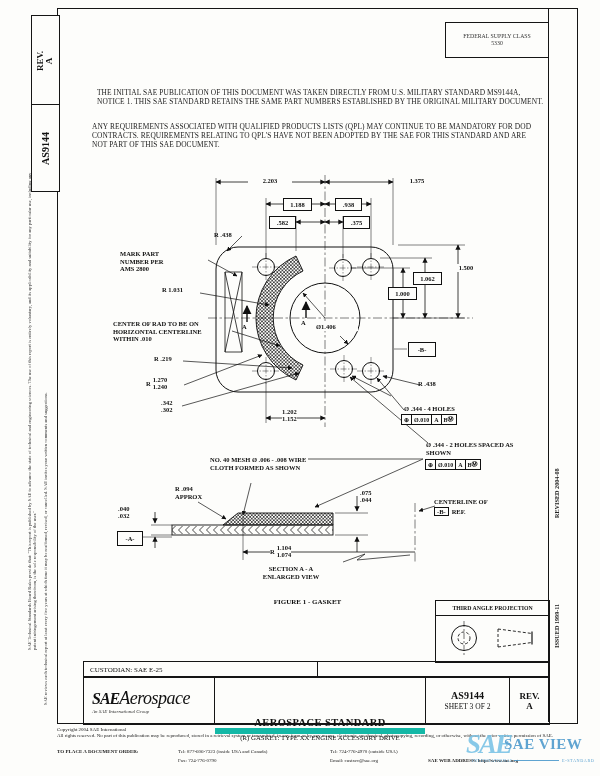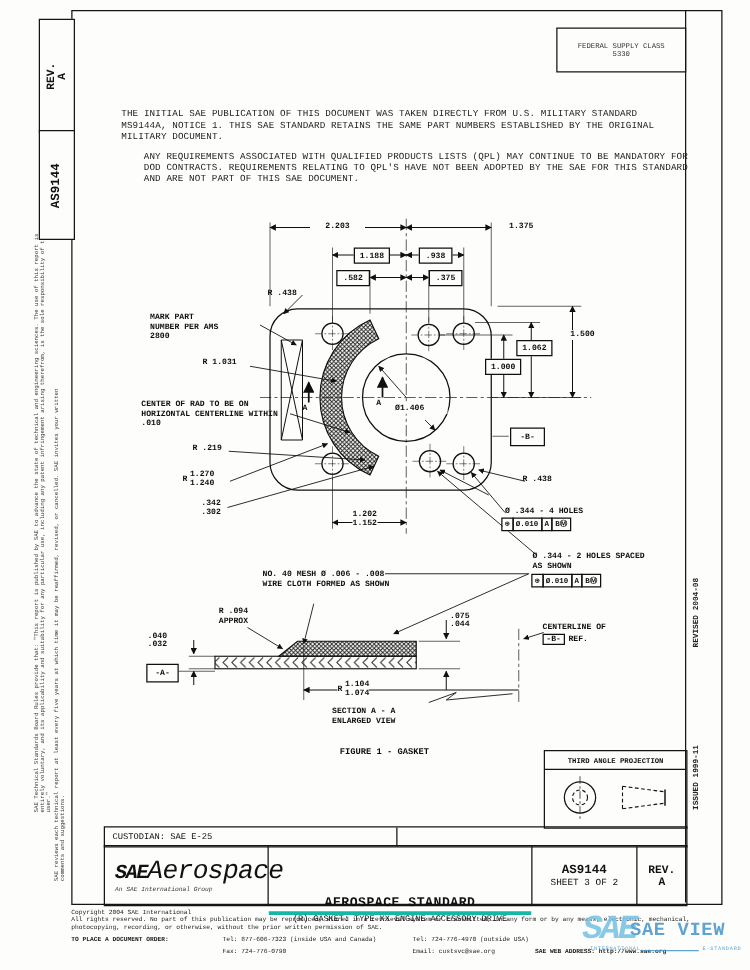--- a/index.html
+++ b/index.html
@@ -1,17 +1,17 @@
 <!DOCTYPE html>
 <html><head>
 <meta charset="utf-8">
 <style>
   html,body{margin:0;padding:0;background:#e9e9e9;}
   .page{position:relative;width:600px;height:776px;background:#fdfdfb;overflow:hidden;
-        font-family:Liberation Mono, monospace;color:#111;}
+        font-family:Liberation Serif, serif;color:#111;}
   .abs{position:absolute;}
   
   .frame{position:absolute;border:1.3px solid #151515;background:transparent;}
   .vline{position:absolute;width:0;border-left:1.2px solid #151515;}
   
   .vtext{position:absolute;transform:rotate(-90deg);transform-origin:0 0;
          font-size:4.6px;line-height:5.2px;color:#3a3a3a;}
   .vdate{position:absolute;transform:rotate(-90deg);transform-origin:0 0;
          font-size:6.2px;font-weight:700;color:#222;white-space:nowrap;}
   
@@ -65,21 +65,21 @@
   <div class="sidebox" style="left:31px;top:104px;width:27px;height:86px;">
     <div class="rot" style="font-size:10px;white-space:nowrap;">AS9144</div>
   </div>
 
   <div class="fsc" style="left:445px;top:22px;width:102px;height:34px;">
     <div>FEDERAL SUPPLY CLASS</div>
     <div>5330</div>
   </div>
 
   <div class="para" style="left:97px;top:88px;width:448px;">THE INITIAL SAE PUBLICATION OF THIS DOCUMENT WAS TAKEN DIRECTLY FROM U.S. MILITARY STANDARD MS9144A, NOTICE 1.  THIS SAE STANDARD RETAINS THE SAME PART NUMBERS ESTABLISHED BY THE ORIGINAL MILITARY DOCUMENT.</div>
-  <div class="para" style="left:115px;top:122px;width:448px;">ANY REQUIREMENTS ASSOCIATED WITH QUALIFIED PRODUCTS LISTS (QPL) MAY CONTINUE TO BE MANDATORY FOR DOD CONTRACTS.  REQUIREMENTS RELATING TO QPL'S HAVE NOT BEEN ADOPTED BY THE SAE FOR THIS STANDARD AND ARE NOT PART OF THIS SAE DOCUMENT.</div>
+  <div class="para" style="left:92px;top:122px;width:448px;">ANY REQUIREMENTS ASSOCIATED WITH QUALIFIED PRODUCTS LISTS (QPL) MAY CONTINUE TO BE MANDATORY FOR DOD CONTRACTS.  REQUIREMENTS RELATING TO QPL'S HAVE NOT BEEN ADOPTED BY THE SAE FOR THIS STANDARD AND ARE NOT PART OF THIS SAE DOCUMENT.</div>
 
   <div class="abs" style="left:58px;top:165px;width:490px;height:440px;">
 
     <svg width="490" height="440" viewBox="0 0 490 440" style="position:absolute;left:0;top:0;">
       <defs>
         <pattern id="xh" width="3.4" height="3.4" patternUnits="userSpaceOnUse">
           <path d="M0,0L3.4,3.4M3.4,0L0,3.4" stroke="#1b1b1b" stroke-width="0.7"></path>
         </pattern>
         <pattern id="chev" width="7" height="10" patternUnits="userSpaceOnUse">
           <path d="M5.5,1L1.5,5L5.5,9" fill="none" stroke="#1b1b1b" stroke-width="0.8"></path>
@@ -275,26 +275,26 @@
 
   <div class="abs" style="left:83px;top:661px;width:465px;height:15px;border:1px solid #151515;display:flex;">
     <div style="width:227px;border-right:1px solid #151515;display:flex;align-items:center;padding-left:6px;font-size:7px;">CUSTODIAN:  SAE E-25</div>
     <div style="flex:1;"></div>
   </div>
 
   <div class="abs" style="left:83px;top:676px;width:465px;height:47px;border:1.4px solid #151515;display:flex;">
     <div class="tb-cell" style="width:122px;border-right:1.2px solid #151515;align-items:flex-start;padding-left:8px;">
       <div style="display:flex;align-items:baseline;">
         <span style="font-weight:900;font-style:italic;font-size:16px;letter-spacing:-1px;">SAE</span>
-        <span style="font-style:italic;font-size:21px;letter-spacing:-.5px;">Aerospace</span>
+        <span style="font-style:italic;font-size:18px;letter-spacing:-.5px;">Aerospace</span>
       </div>
       <div style="font-size:5px;font-style:italic;color:#333;">An SAE International Group</div>
     </div>
     <div style="width:210px;border-right:1.2px solid #151515;display:flex;flex-direction:column;">
-      <div style="height:17px;border-bottom:3px solid #14b8a6;display:flex;align-items:center;justify-content:center;font-weight:700;font-size:10.5px;letter-spacing:.4px;margin-top:40px;">AEROSPACE STANDARD</div>
+      <div style="height:17px;border-bottom:6px solid #14b8a6;display:flex;align-items:center;justify-content:center;font-weight:700;font-size:10.5px;letter-spacing:.4px;margin-top:40px;">AEROSPACE STANDARD</div>
       <div style="flex:1;display:flex;align-items:center;justify-content:center;font-size:6.8px;text-align:center;">(R)  GASKET:  TYPE XX ENGINE ACCESSORY DRIVE</div>
     </div>
     <div class="tb-cell" style="width:83px;border-right:1.2px solid #151515;">
       <div style="font-weight:700;font-size:10px;">AS9144</div>
       <div style="font-size:7.5px;margin-top:1px;">SHEET 3 OF 2</div>
     </div>
     <div class="tb-cell" style="flex:1;">
       <div style="font-weight:700;font-size:9px;">REV.</div>
       <div style="font-weight:700;font-size:9px;">A</div>
     </div>

